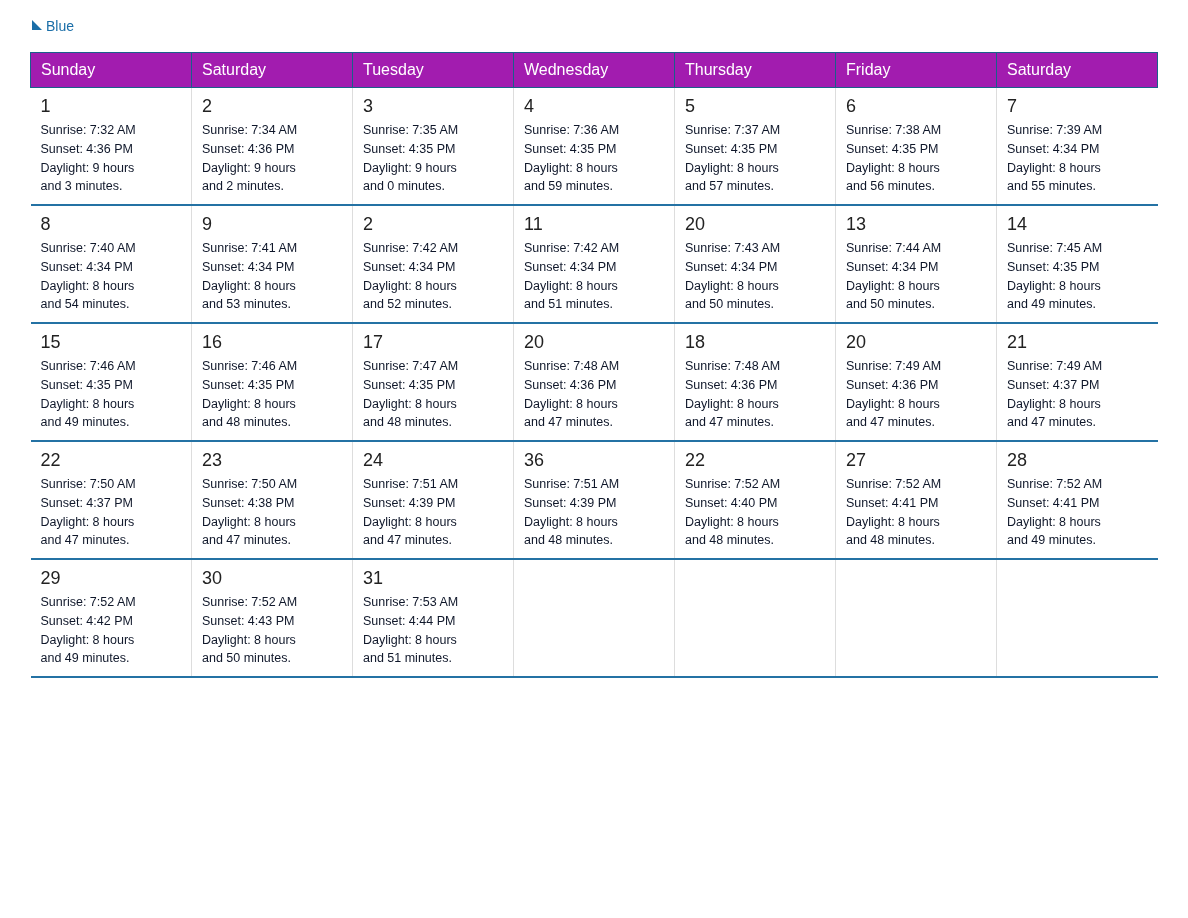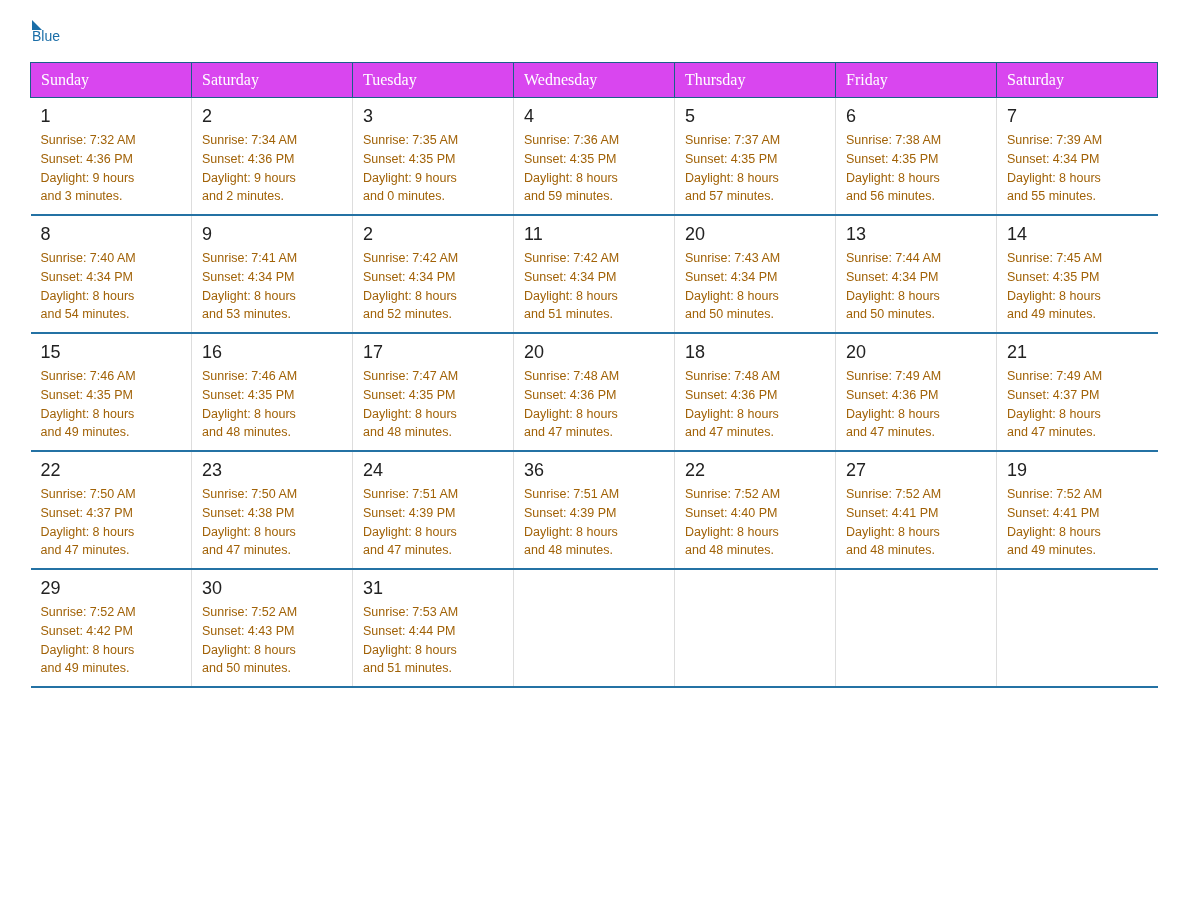--- a/index.html
+++ b/index.html
@@ -11,21 +11,21 @@
       min-height: 918px;
     }
     .header {
       display: flex;
       justify-content: space-between;
       align-items: flex-start;
       margin-bottom: 18px;
     }
     .logo {
       display: flex;
-      flex-direction: column;
+      flex-direction: row;
       align-items: flex-start;
     }
     .logo-text {
       display: flex;
       align-items: center;
       font-size: 22px;
       font-weight: bold;
       color: #333;
     }
     .logo-general {
@@ -64,22 +64,21 @@
       font-size: 20px;
       color: #444;
       margin-top: 4px;
     }
     table {
       width: 100%;
       border-collapse: collapse;
       table-layout: fixed;
     }
     thead tr {
-      background-color: #d946ef;
-      font-family: Liberation Serif, serif;
+      background-color: #a21caf;
     }
     thead th {
       color: #fff;
       font-size: 16px;
       font-weight: normal;
       padding: 8px 10px;
       text-align: left;
       border: 1px solid #1a5f8a;
     }
     tbody tr {
@@ -100,21 +99,21 @@
     .day-number {
       font-size: 18px;
       font-weight: normal;
       color: #222;
       display: block;
       margin-bottom: 4px;
     }
     .day-info {
       font-size: 12.5px;
       line-height: 1.5;
-      color: #a16207;
+      color: #0f172a;
     }
     .empty-cell {
       background: #fff;
     }
   </style>
 </head>
 <body>
 
 <div class="header">
   <div class="logo">
@@ -253,21 +252,21 @@
         </td>
         <td>
           <span class="day-number">22</span>
           <div class="day-info">Sunrise: 7:52 AM<br>Sunset: 4:40 PM<br>Daylight: 8 hours<br>and 48 minutes.</div>
         </td>
         <td>
           <span class="day-number">27</span>
           <div class="day-info">Sunrise: 7:52 AM<br>Sunset: 4:41 PM<br>Daylight: 8 hours<br>and 48 minutes.</div>
         </td>
         <td>
-          <span class="day-number">19</span>
+          <span class="day-number">28</span>
           <div class="day-info">Sunrise: 7:52 AM<br>Sunset: 4:41 PM<br>Daylight: 8 hours<br>and 49 minutes.</div>
         </td>
       </tr>
       <tr>
         <td>
           <span class="day-number">29</span>
           <div class="day-info">Sunrise: 7:52 AM<br>Sunset: 4:42 PM<br>Daylight: 8 hours<br>and 49 minutes.</div>
         </td>
         <td>
           <span class="day-number">30</span>

